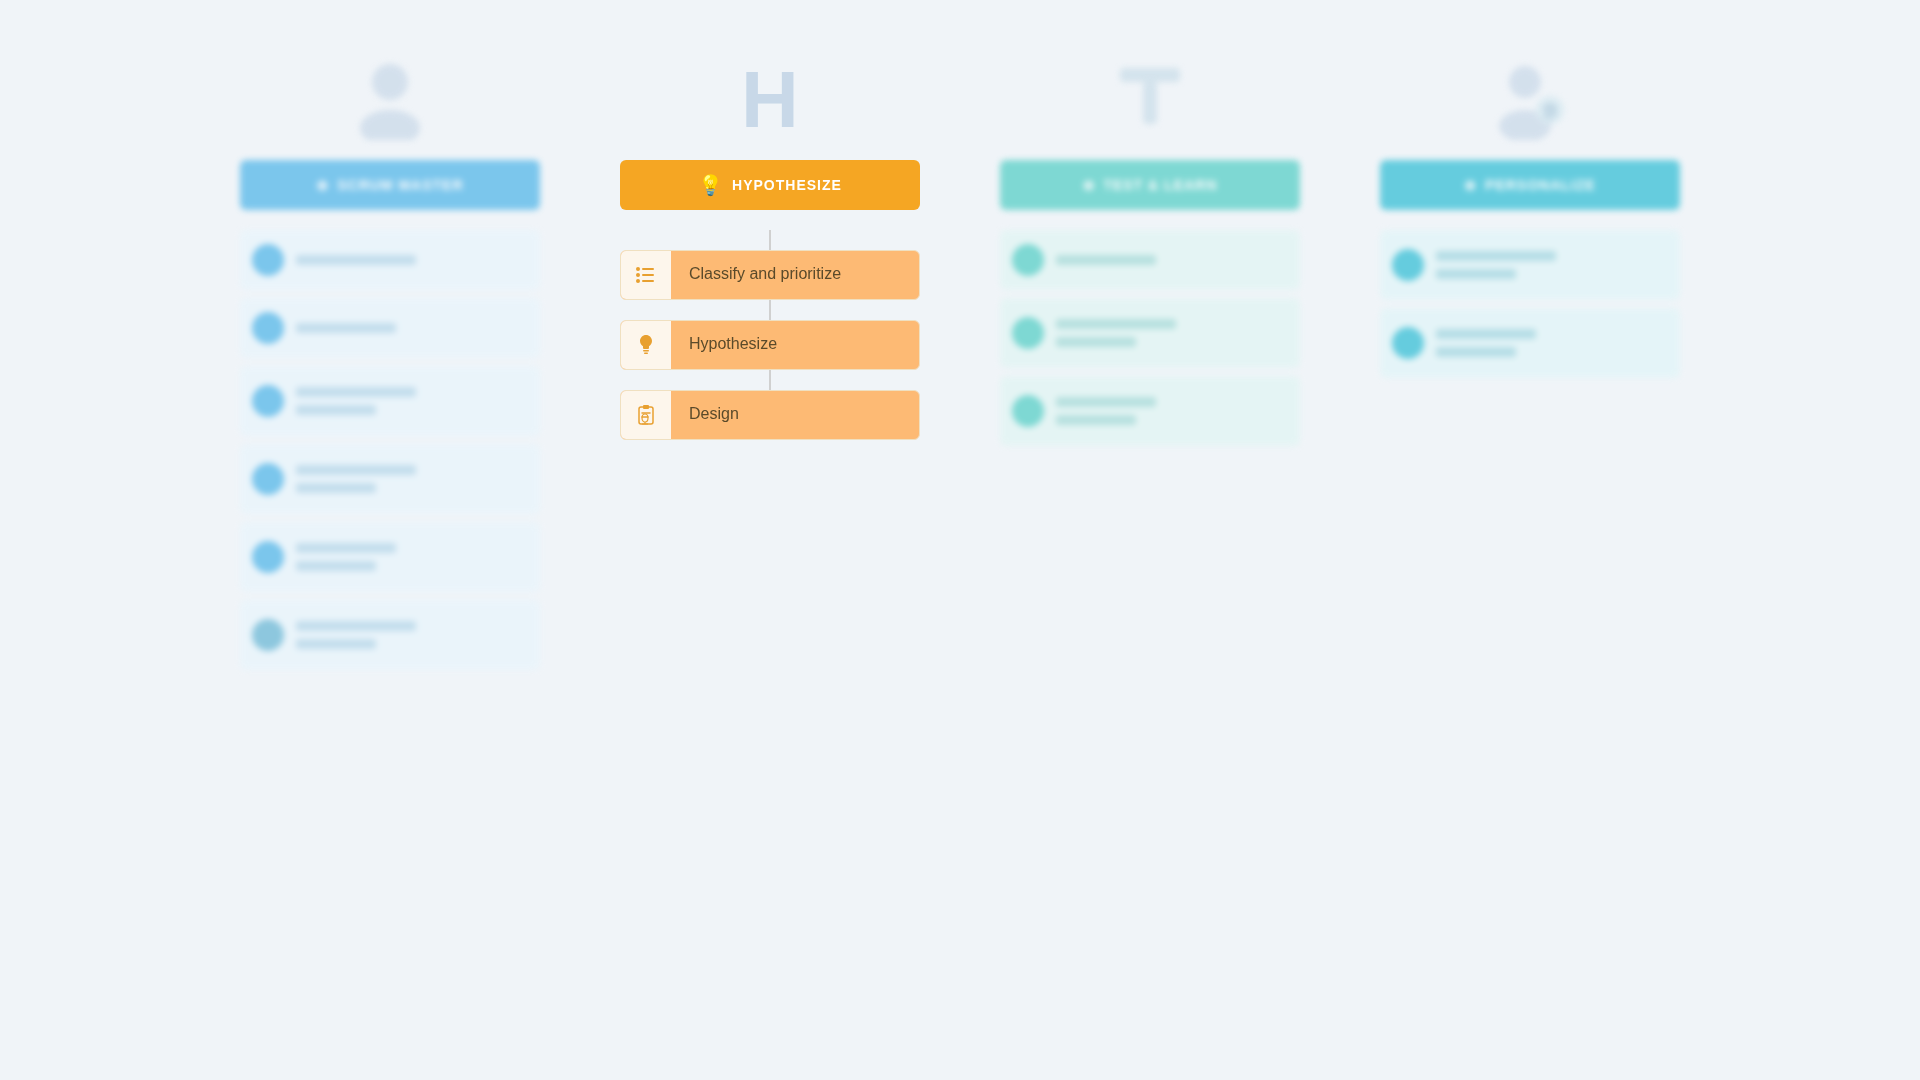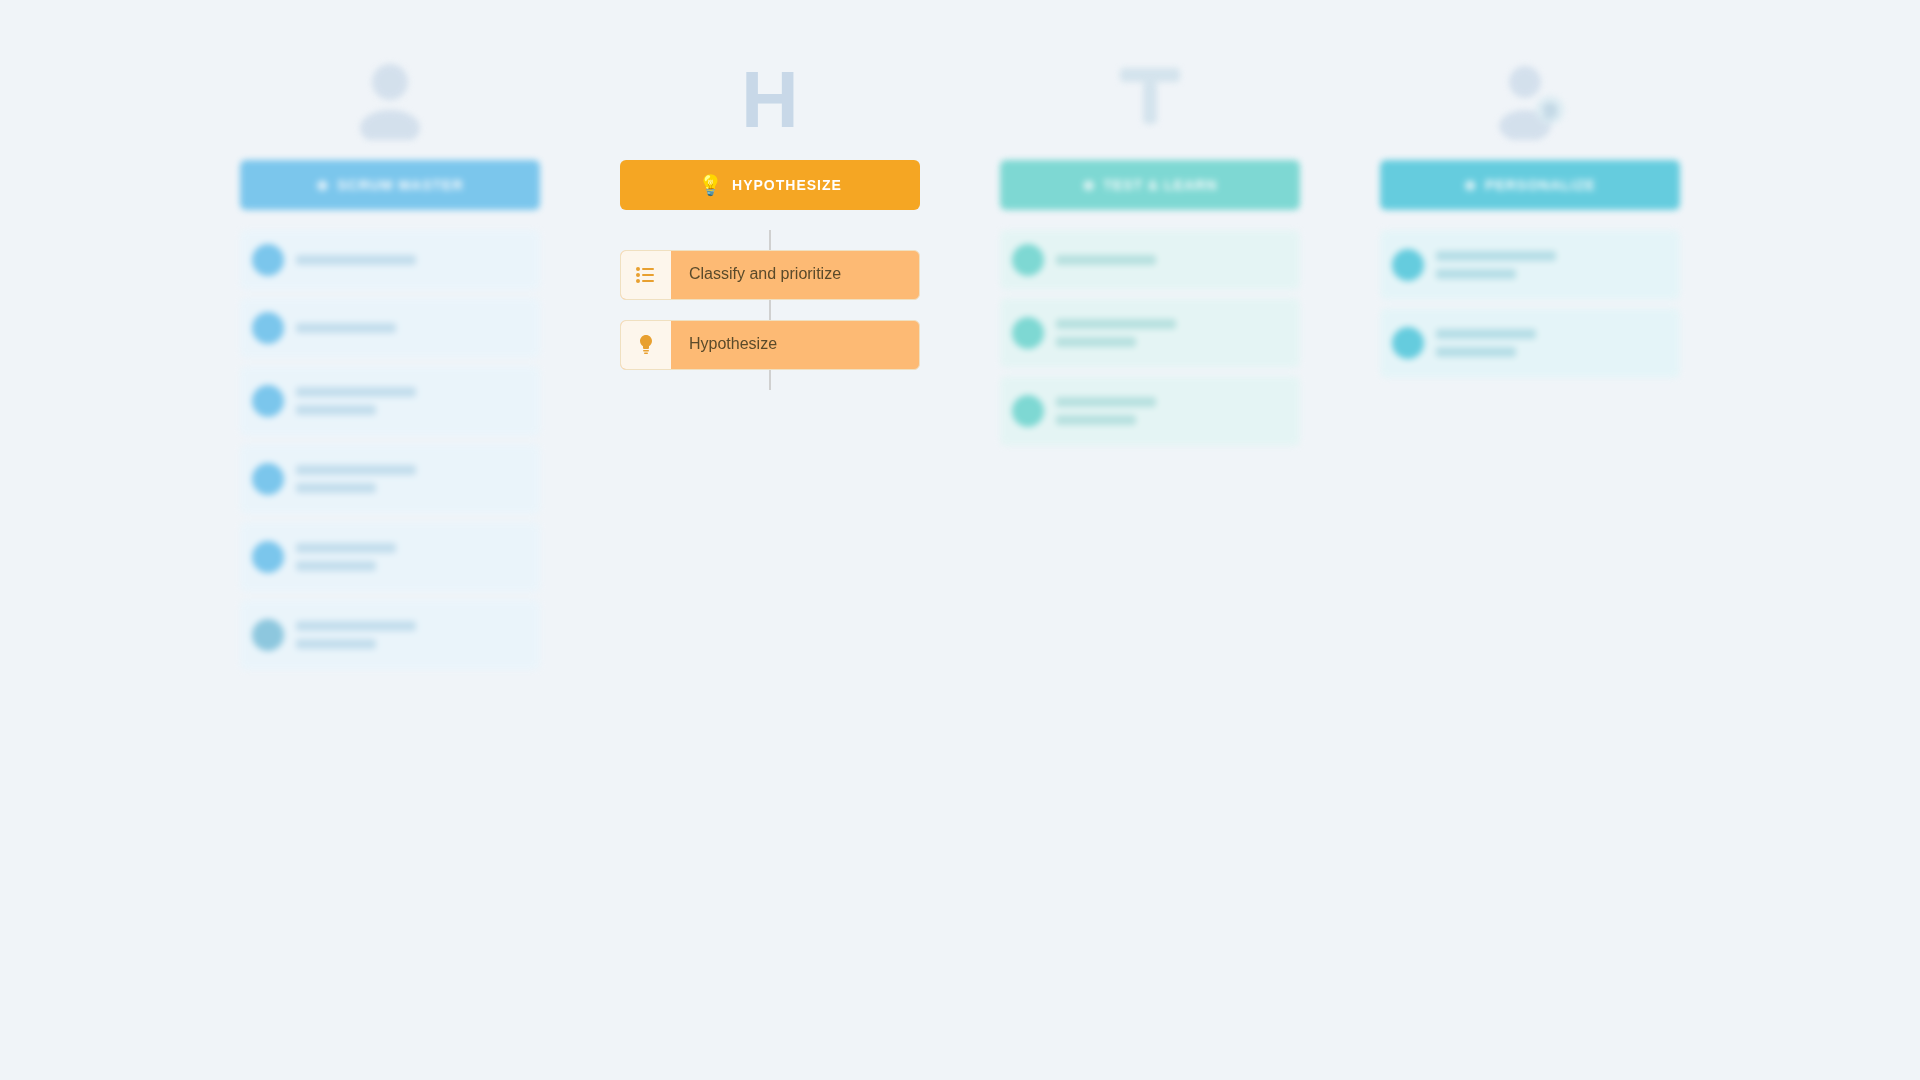--- a/index.html
+++ b/index.html
@@ -269,20 +269,36 @@
           <rect x="9" y="17" width="6" height="1.5" rx="0.75" fill="#e8a030"></rect>
           <rect x="10" y="19.5" width="4" height="1.5" rx="0.75" fill="#e8a030"></rect>
         </svg>
       </div>
       <div class="orange-divider"></div>
       <div class="orange-sub-item-content">Hypothesize</div>
     </div>
 
     <div class="connector-line"></div>
 
+    <div class="orange-sub-item">
+      <div class="orange-sub-item-icon-area">
+        <svg width="24" height="24" viewBox="0 0 24 24" fill="none">
+          <rect x="5" y="4" width="14" height="17" rx="2" fill="none" stroke="#e8a030" stroke-width="1.5"></rect>
+          <rect x="9" y="2" width="6" height="4" rx="1" fill="#e8a030"></rect>
+          <line x1="8" y1="10" x2="16" y2="10" stroke="#e8a030" stroke-width="1.5" stroke-linecap="round"></line>
+          <line x1="8" y1="14" x2="14" y2="14" stroke="#e8a030" stroke-width="1.5" stroke-linecap="round"></line>
+
+          <ellipse cx="11" cy="15" rx="3" ry="4" fill="none" stroke="#e8a030" stroke-width="1.2"></ellipse>
+          <line x1="11" y1="19" x2="11" y2="21" stroke="#e8a030" stroke-width="1.2"></line>
+          <line x1="8" y1="21" x2="14" y2="21" stroke="#e8a030" stroke-width="1.2"></line>
+        </svg>
+      </div>
+      <div class="orange-divider"></div>
+      <div class="orange-sub-item-content">Design</div>
+    </div>
   </div>
 
   <div class="column blurred">
     <div class="column-icon">
 
       <svg width="70" height="80" viewBox="0 0 70 80" fill="none">
         <rect x="5" y="8" width="60" height="14" rx="4" fill="#c8dce8"></rect>
         <rect x="28" y="22" width="14" height="42" rx="4" fill="#c8dce8"></rect>
       </svg>
     </div>

